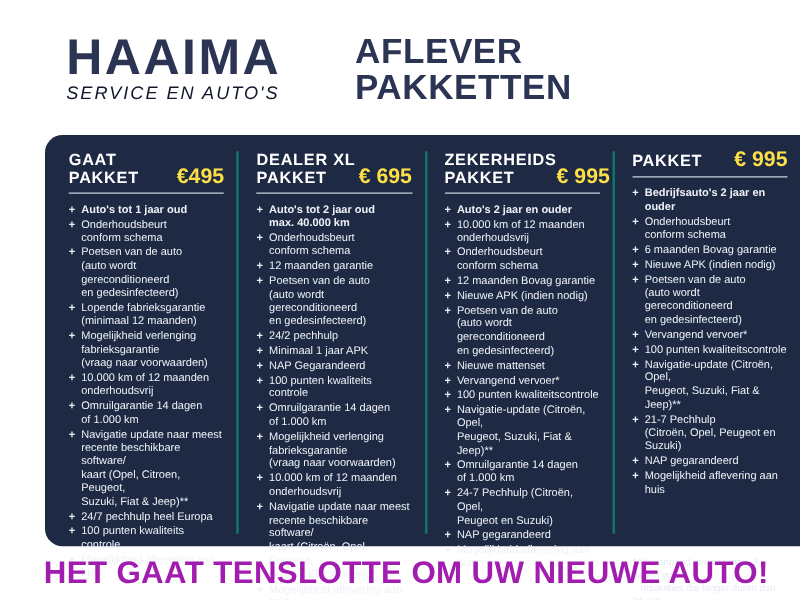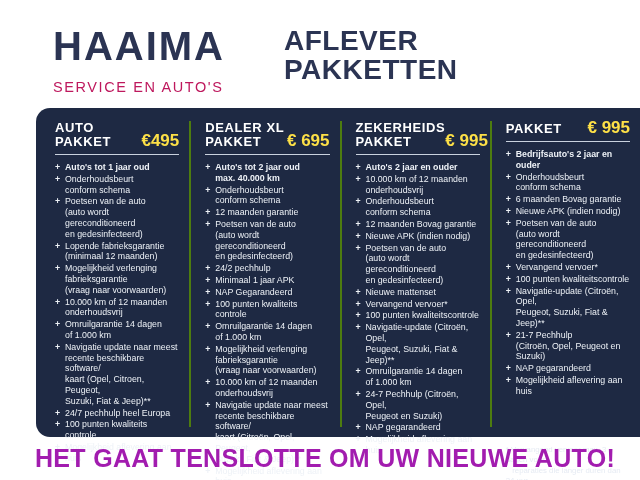--- a/index.html
+++ b/index.html
@@ -1,29 +1,29 @@
 <!DOCTYPE html>
 <html><head>
 <meta charset="utf-8">
 <style>
   html,body{margin:0;padding:0;background:#ffffff;}
   body{width:640px;height:480px;overflow:hidden;font-family:"Liberation Sans",sans-serif;}
   .canvas{position:relative;width:640px;height:352px;background:#ffffff;}
 
   .brand{position:absolute;left:53px;top:25px;}
   .brand-name{font-size:40px;font-weight:bold;color:#2b3453;letter-spacing:2px;line-height:42px;}
-  .brand-sub{font-size:14.5px;color:#be185d;letter-spacing:1.6px;margin-top:12px;}
+  .brand-sub{font-size:14.5px;color:#0f172a;letter-spacing:1.6px;margin-top:0;font-style:italic;}
 
   .main-title{position:absolute;left:284px;top:26px;font-size:28px;font-weight:bold;color:#2b3453;line-height:29px;letter-spacing:0.5px;}
 
   .panel{position:absolute;left:36px;top:108px;width:604px;height:329px;background:#1e2943;
          border-radius:14px 0 0 14px;display:flex;box-sizing:border-box;padding:13px 0 10px 0;}
   .col{flex:1 1 0;display:flex;flex-direction:column;padding:0 10px 0 14px;box-sizing:border-box;min-width:0;}
   .col:first-child{padding-left:19px;}
-  .col + .col{border-left:2px solid #4d7c0f;}
+  .col + .col{border-left:2px solid #0f766e;}
 
   .col-head{display:flex;justify-content:space-between;align-items:flex-end;}
   .col-name{font-size:13px;font-weight:bold;color:#ffffff;line-height:13.5px;letter-spacing:0.6px;}
   .col-price{font-size:17px;font-weight:bold;color:#fde047;line-height:14px;white-space:nowrap;}
   .rule{border-bottom:1.5px solid #c9d1de;margin:6px 0 7px 0;}
 
   .items{list-style:none;margin:0;padding:0;}
   .item{display:flex;font-size:8.8px;line-height:10.8px;color:#eef2f7;margin-bottom:1px;}
   .item .plus{flex:0 0 10px;width:10px;font-weight:bold;}
   .item .txt{white-space:pre-line;}
@@ -47,21 +47,21 @@
   <div class="main-title">
     <div>AFLEVER</div>
     <div>PAKKETTEN</div>
   </div>
 
   <div class="panel">
 
   <div class="col">
         <div class="col-head">
           <div class="col-name">
-            <div>AUTO</div>
+            <div>GAAT</div>
             <div>PAKKET</div>
           </div>
           <div class="col-price">€495</div>
         </div>
         <div class="rule"></div>
         <ul class="items">
           <li class="item first">
             <span class="plus">+</span>
             <span class="txt">Auto's tot 1 jaar oud</span>
           </li>

